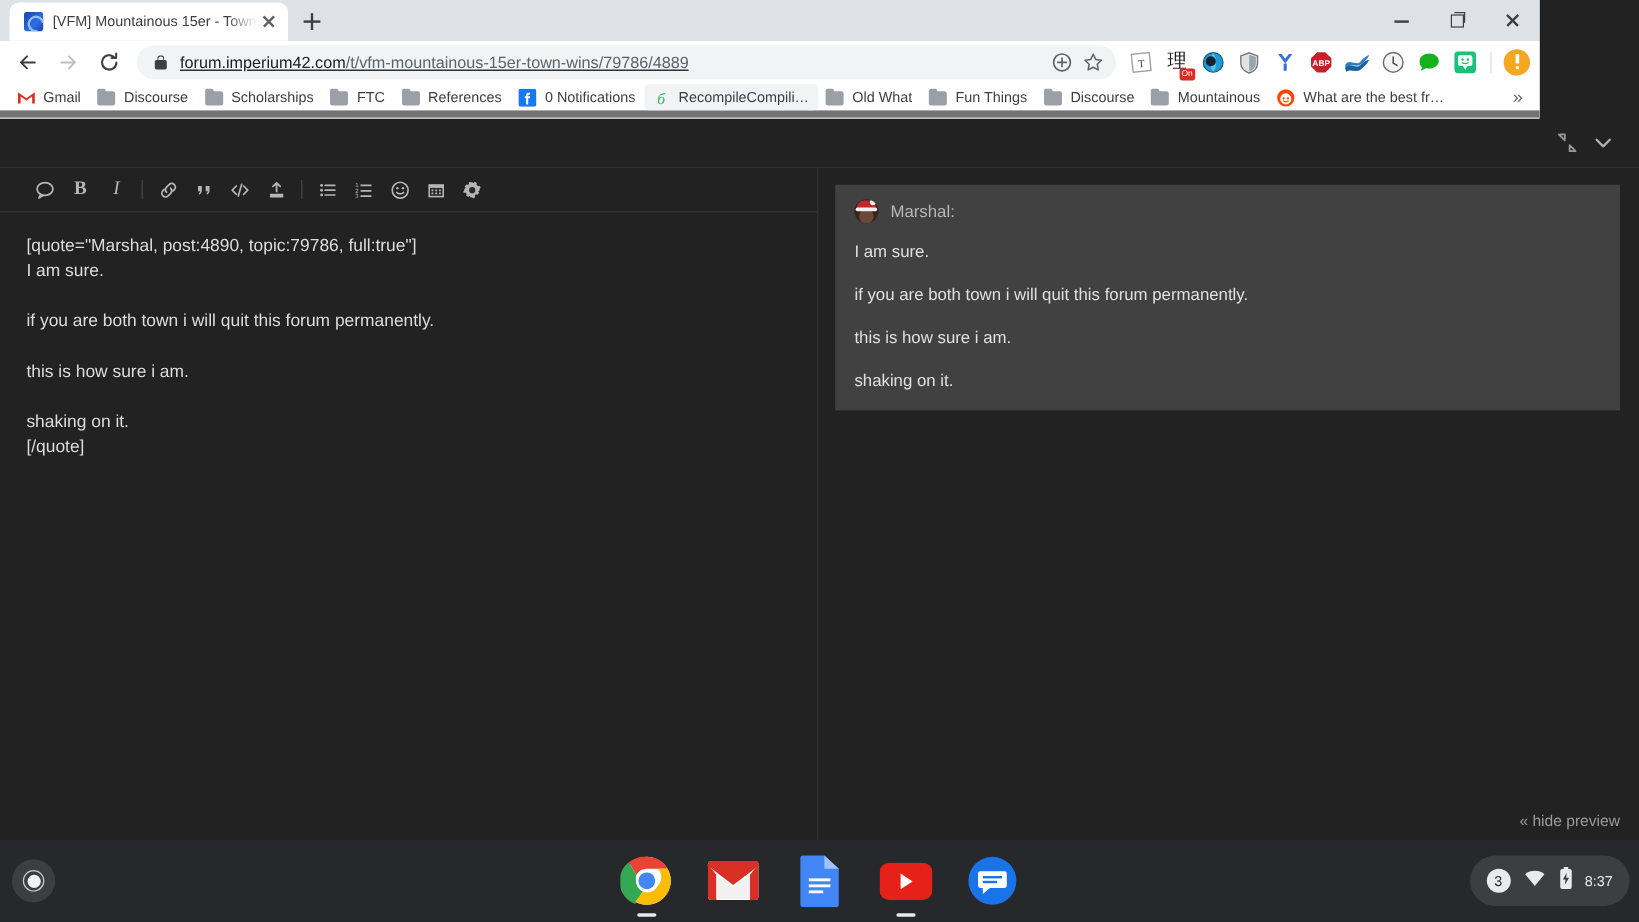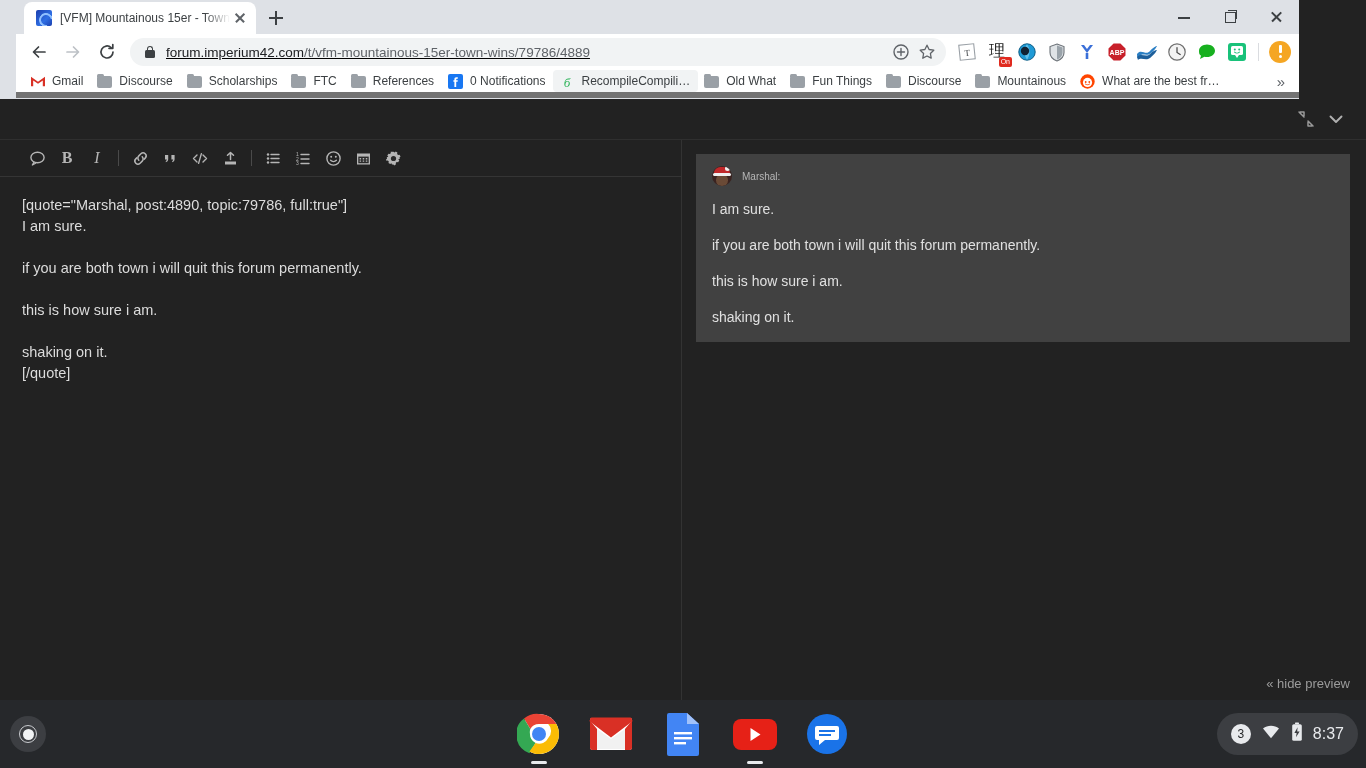--- a/index.html
+++ b/index.html
@@ -12,21 +12,20 @@
     font-family: "Liberation Sans", sans-serif;
     -webkit-font-smoothing: antialiased;
   }
 
   
   .browser {
     width: 1283px;
     height: 700px;
     position: relative;
     background: #dee1e6;
-    padding-left: 16px;
   }
 
   
   .tabstrip {
     height: 34px;
     background: #dee1e6;
     display: flex;
     align-items: flex-end;
     padding-left: 8px;
     position: relative;
@@ -346,21 +345,21 @@
     border-radius: 8px 8px 2px 2px;
   }
   .avatar .hat-brim {
     position:absolute; left:1px; top:7px;
     width:18px; height:3px; background:#efefef; border-radius:2px;
   }
   .avatar .hat-ball {
     position:absolute; left:13px; top:0px;
     width:5px;height:5px;border-radius:50%;background:#efefef;
   }
-  .quote-author { font-size:10px; color:#b7b7b7; margin-left:10px; }
+  .quote-author { font-size:14px; color:#b7b7b7; margin-left:10px; }
   .quote-p { font-size:14px; color:#e0e0e0; line-height:18px; margin:0 0 18px 0; }
   .quote-p:last-child { margin-bottom:0; }
 
   .hide-preview {
     position: absolute;
     right: 16px; bottom: 10px;
     font-size: 13px;
     color: #9b9b9b;
     cursor: pointer;
   }
@@ -411,21 +410,21 @@
     height:42px; padding: 0 14px;
     background:#3c3e42; border-radius:21px;
     cursor:pointer;
     gap:10px;
   }
   .notif-count {
     width:20px;height:20px;border-radius:50%;
     background:#e8eaed; color:#26282b;
     font-size:12px; display:flex; align-items:center; justify-content:center;
   }
-  .tray-time { color:#e8eaed; font-size:16px; }
+  .tray-time { color:#e8eaed; font-size:12px; }
 </style>
 </head>
 <body>
 
 <div class="browser">
 
   <div class="tabstrip">
     <div class="tab">
       <div class="tab-favicon"></div>
       <div class="tab-title">[VFM] Mountainous 15er - Town</div>

